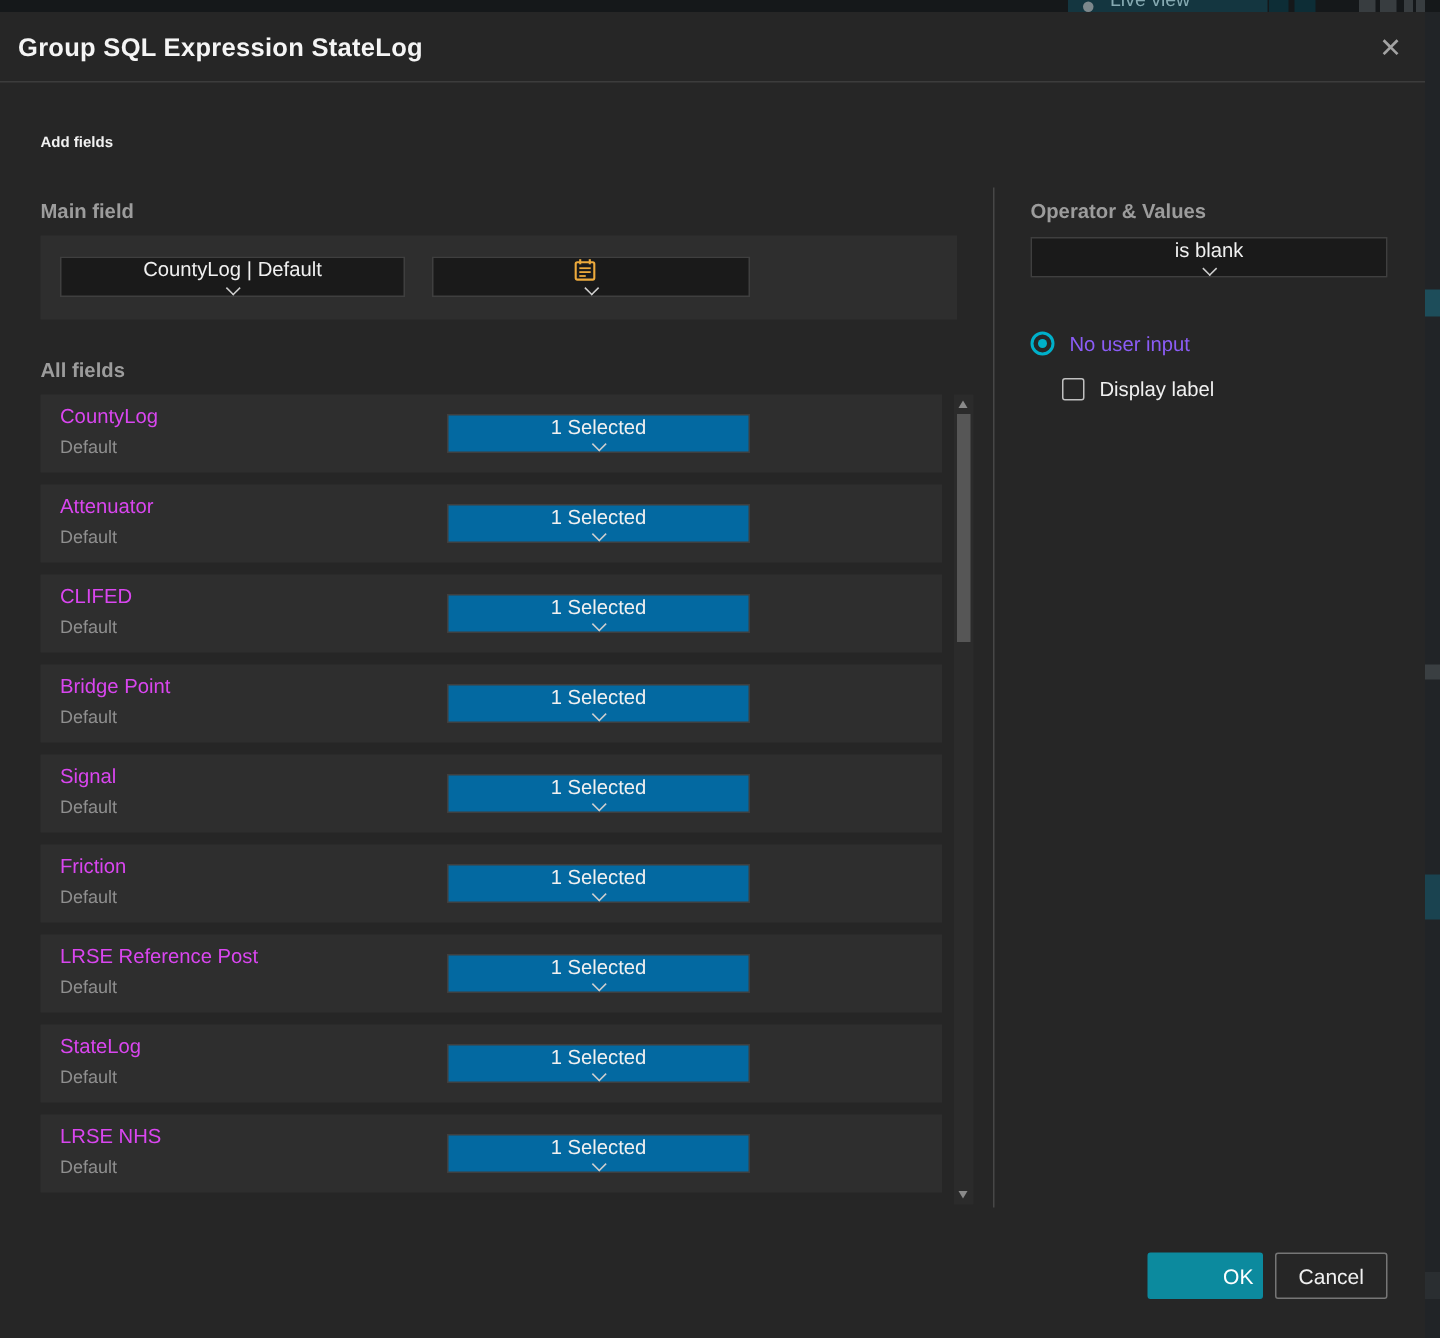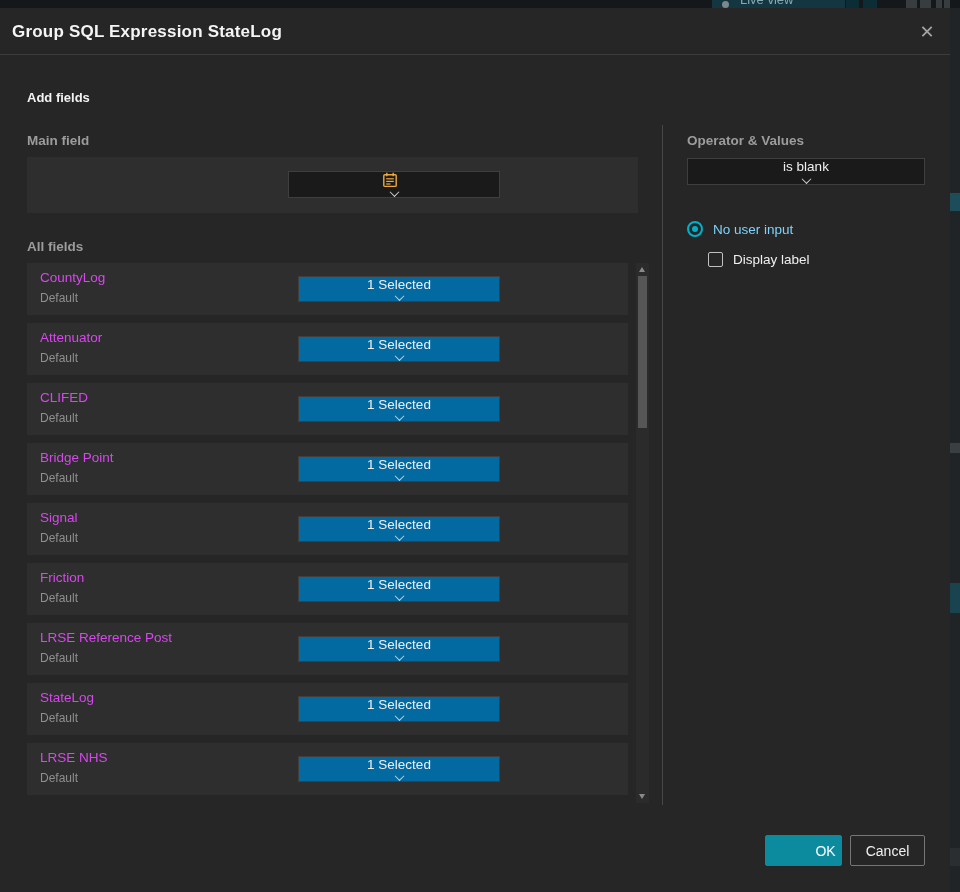--- a/index.html
+++ b/index.html
@@ -16,21 +16,21 @@
   .rs-frag { position:absolute; left:0; width:10px; }
 
   
   .dialog { position:absolute; left:0; top:8px; width:950px; height:884px; background:#262626; color:#f2f2f2; }
 
   .dlg-header { position:absolute; left:0; top:0; width:100%; height:47px; border-bottom:1px solid #3c3c3c; }
   .dlg-title { position:absolute; left:12px; top:0; line-height:47px; font-size:17px; font-weight:600; color:#f5f5f5; letter-spacing:.2px; }
   .dlg-close { position:absolute; right:8px; top:9px; width:30px; height:30px; background:none; border:none;
                color:#a3a3a3; font-size:18px; line-height:30px; text-align:center; cursor:pointer; }
 
-  .section-title { position:absolute; left:27px; top:82px; font-size:13px; font-weight:700; color:#f2f2f2; }
+  .section-title { position:absolute; left:27px; top:82px; font-size:10px; font-weight:700; color:#f2f2f2; }
   .sub-label { position:absolute; font-size:13.5px; font-weight:700; color:#9c9c9c; }
 
   
   .select { display:flex; align-items:center; background:#1a1a1a; border:1px solid #3f3f3f;
             padding:0 10px; height:27px; font-size:13.5px; color:#f0f0f0; cursor:pointer;flex-direction:column; }
   .select .sel-text { flex:1; white-space:nowrap; overflow:hidden; }
   .chevron { width:7px; height:7px; border-right:1.5px solid #cfcfcf; border-bottom:1.5px solid #cfcfcf;
              transform:rotate(45deg) translate(-1px,-1px); flex:none; }
 
   .main-panel { position:absolute; left:27px; top:149px; width:611px; height:56px; background:#2e2e2e; }
@@ -53,21 +53,21 @@
   .sb-arrow-up { top:4px; border-bottom:5px solid #8a8a8a; }
   .sb-arrow-down { bottom:4px; border-top:5px solid #8a8a8a; }
 
   
   .v-divider { position:absolute; left:662px; top:117px; width:1px; height:680px; background:#474747; }
   .op-select { position:absolute; left:687px; top:150px; width:238px; }
 
   .radio-row { position:absolute; left:687px; top:213px; display:flex; align-items:center; cursor:pointer; }
   .radio-outer { width:16px; height:16px; border-radius:50%; border:2px solid #00b0ca; position:relative; flex:none; }
   .radio-outer::after { content:""; position:absolute; left:3px; top:3px; width:6px; height:6px; border-radius:50%; background:#00b0ca; }
-  .radio-label { margin-left:10px; font-size:13.5px; color:#7dd3fc; }
+  .radio-label { margin-left:10px; font-size:13.5px; color:#8b5cf6; }
 
   .checkbox-row { position:absolute; left:708px; top:244px; display:flex; align-items:center; cursor:pointer; }
   .checkbox-box { width:15px; height:15px; border:1px solid #c0c0c0; border-radius:2px; background:transparent; flex:none; }
   .checkbox-label { margin-left:10px; font-size:13.5px; color:#f0f0f0; }
 
   
   .btn { position:absolute; top:827px; height:31px; font-size:14px; border-radius:2px; cursor:pointer;
          font-family:"Liberation Sans", sans-serif; }
   .btn-ok { left:765px; width:77px; background:#0c8a9e; border:1px solid #0c8a9e; color:#ffffff;padding-left:44px; }
   .btn-cancel { left:850px; width:75px; background:transparent; border:1px solid #767676; color:#f0f0f0; }
@@ -99,20 +99,24 @@
 
   <div class="dlg-header">
     <span class="dlg-title">Group SQL Expression StateLog</span>
     <button class="dlg-close">✕</button>
   </div>
 
   <div class="section-title">Add fields</div>
 
   <div class="sub-label" style="left:27px; top:125px;">Main field</div>
   <div class="main-panel">
+    <div class="select field-select">
+      <span class="sel-text">CountyLog | Default</span>
+      <span class="chevron"></span>
+    </div>
     <div class="select date-select">
       <svg class="cal-icon" viewBox="0 0 16 16">
         <rect x="1.8" y="2.8" width="12.4" height="11.6" rx="1" fill="none" stroke="#edaa3c" stroke-width="1.4"></rect>
         <line x1="4.8" y1="0.8" x2="4.8" y2="4.2" stroke="#edaa3c" stroke-width="1.4"></line>
         <line x1="11.2" y1="0.8" x2="11.2" y2="4.2" stroke="#edaa3c" stroke-width="1.4"></line>
         <line x1="4.2" y1="6.8" x2="11.8" y2="6.8" stroke="#edaa3c" stroke-width="1.2"></line>
         <line x1="4.2" y1="9.4" x2="11.8" y2="9.4" stroke="#edaa3c" stroke-width="1.2"></line>
         <line x1="4.2" y1="12" x2="8.5" y2="12" stroke="#edaa3c" stroke-width="1.2"></line>
       </svg>
       <span class="sel-text">To Date</span>

